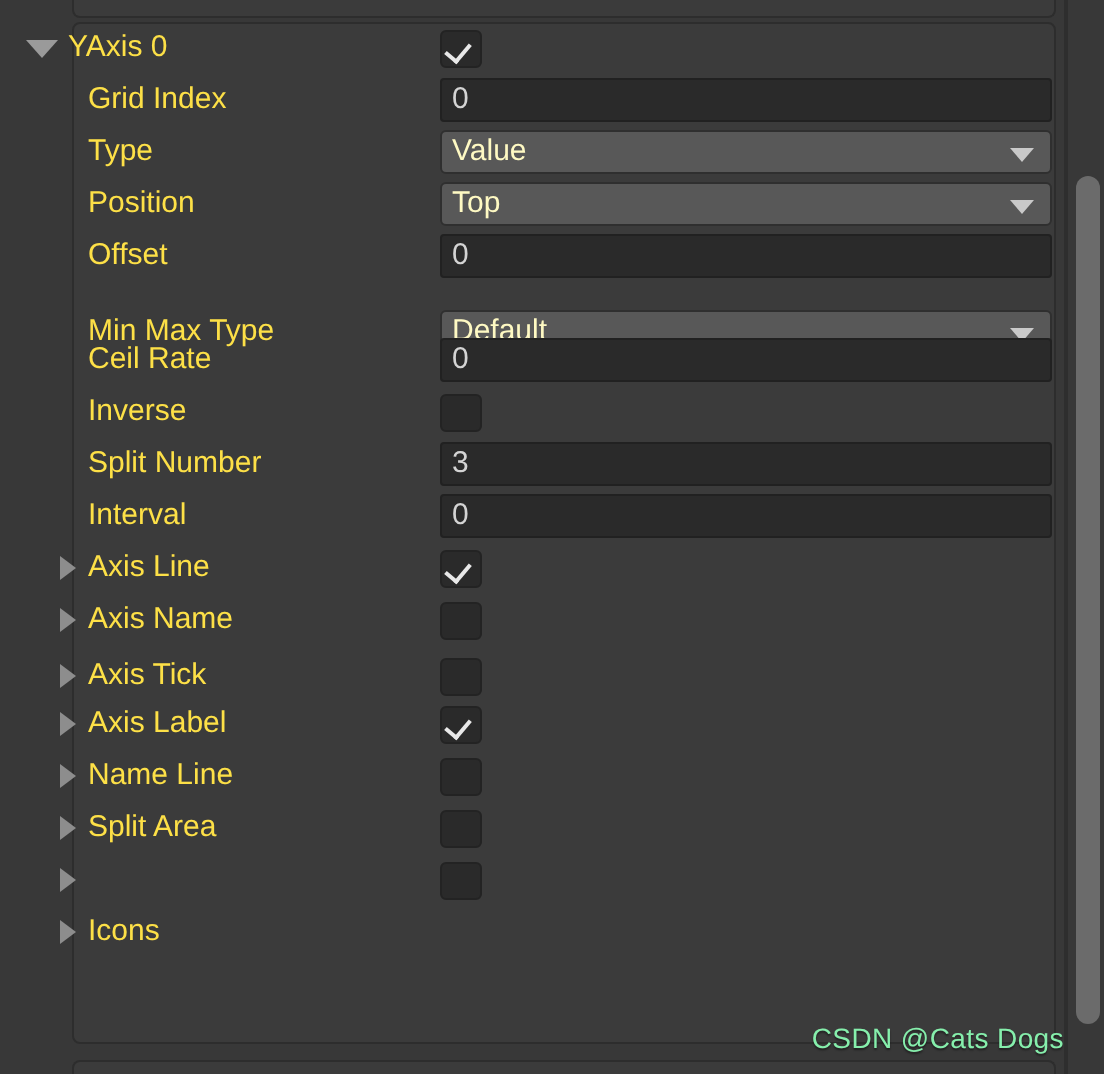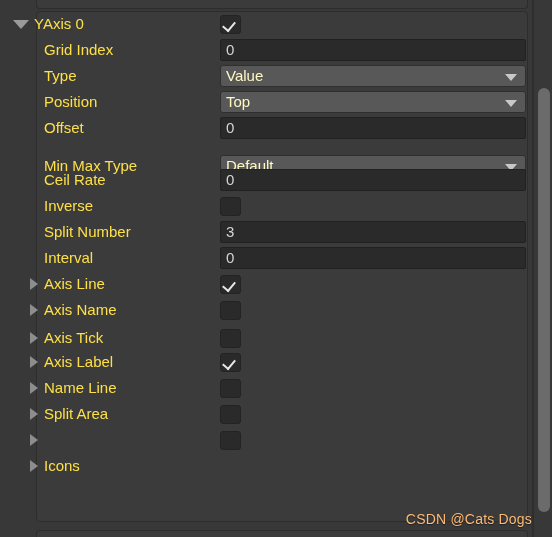--- a/index.html
+++ b/index.html
@@ -167,21 +167,21 @@
     border-left: 6px solid transparent;
     border-right: 6px solid transparent;
     border-top: 7px solid #c9c9c9;
   }
 
   
   .watermark {
     position: absolute;
     right: 20px;
     top: 511px;
-    color: #fdba74;
+    color: #86efac;
     font-size: 14px;
     letter-spacing: 0.2px;
     white-space: nowrap;
     text-shadow: 0 1px 1px rgba(0,0,0,0.45);
   }
 
   
   .scroll-track {
     position: absolute;
     left: 536px;

